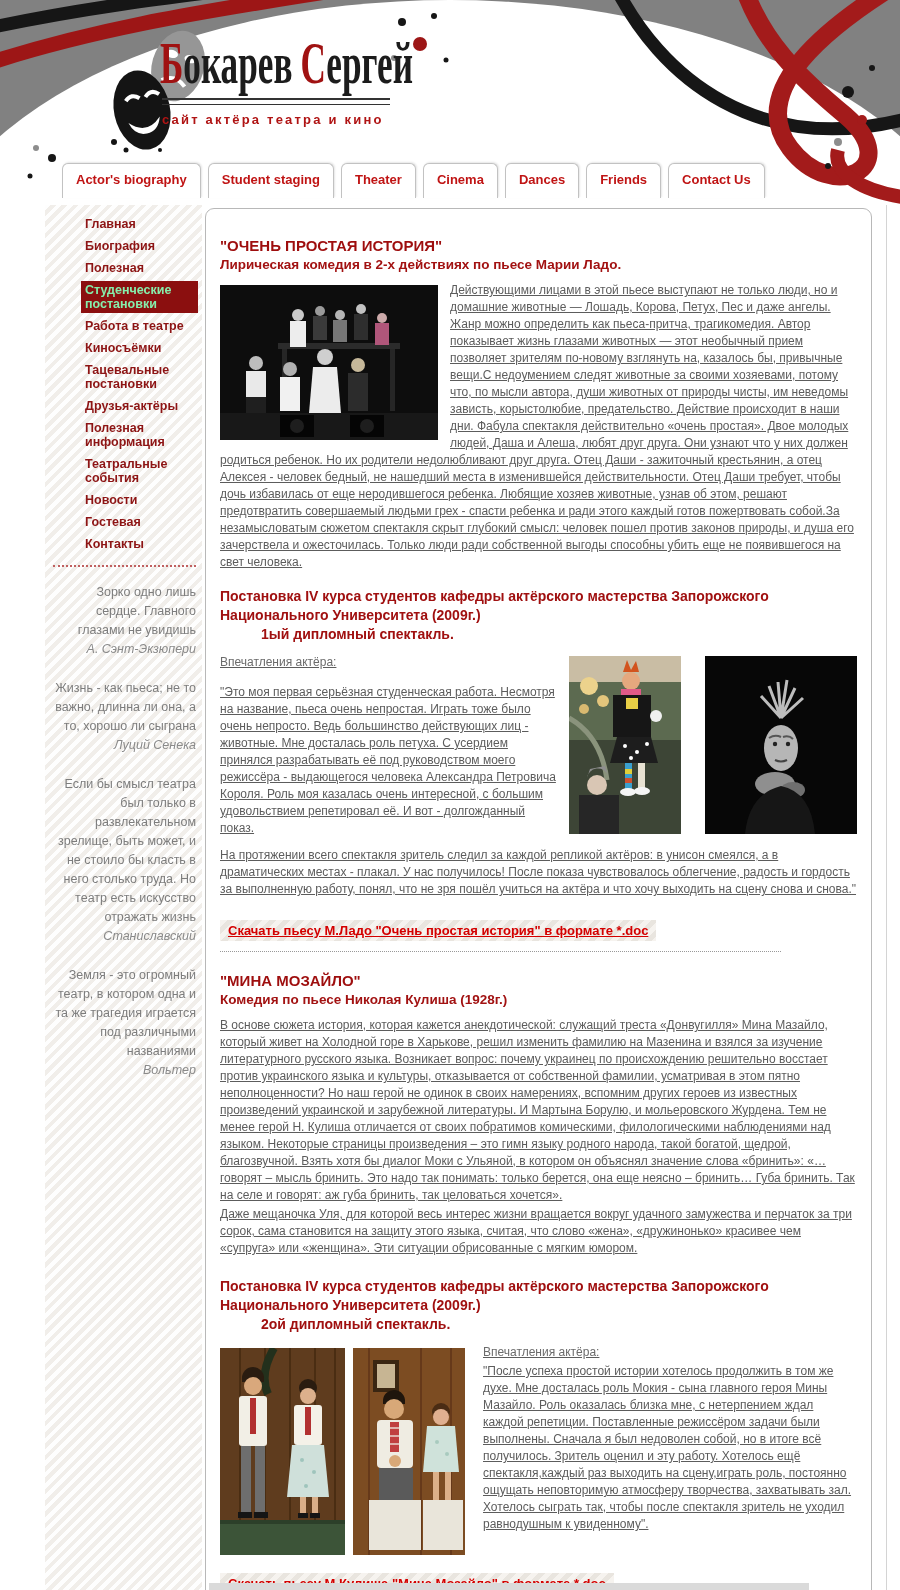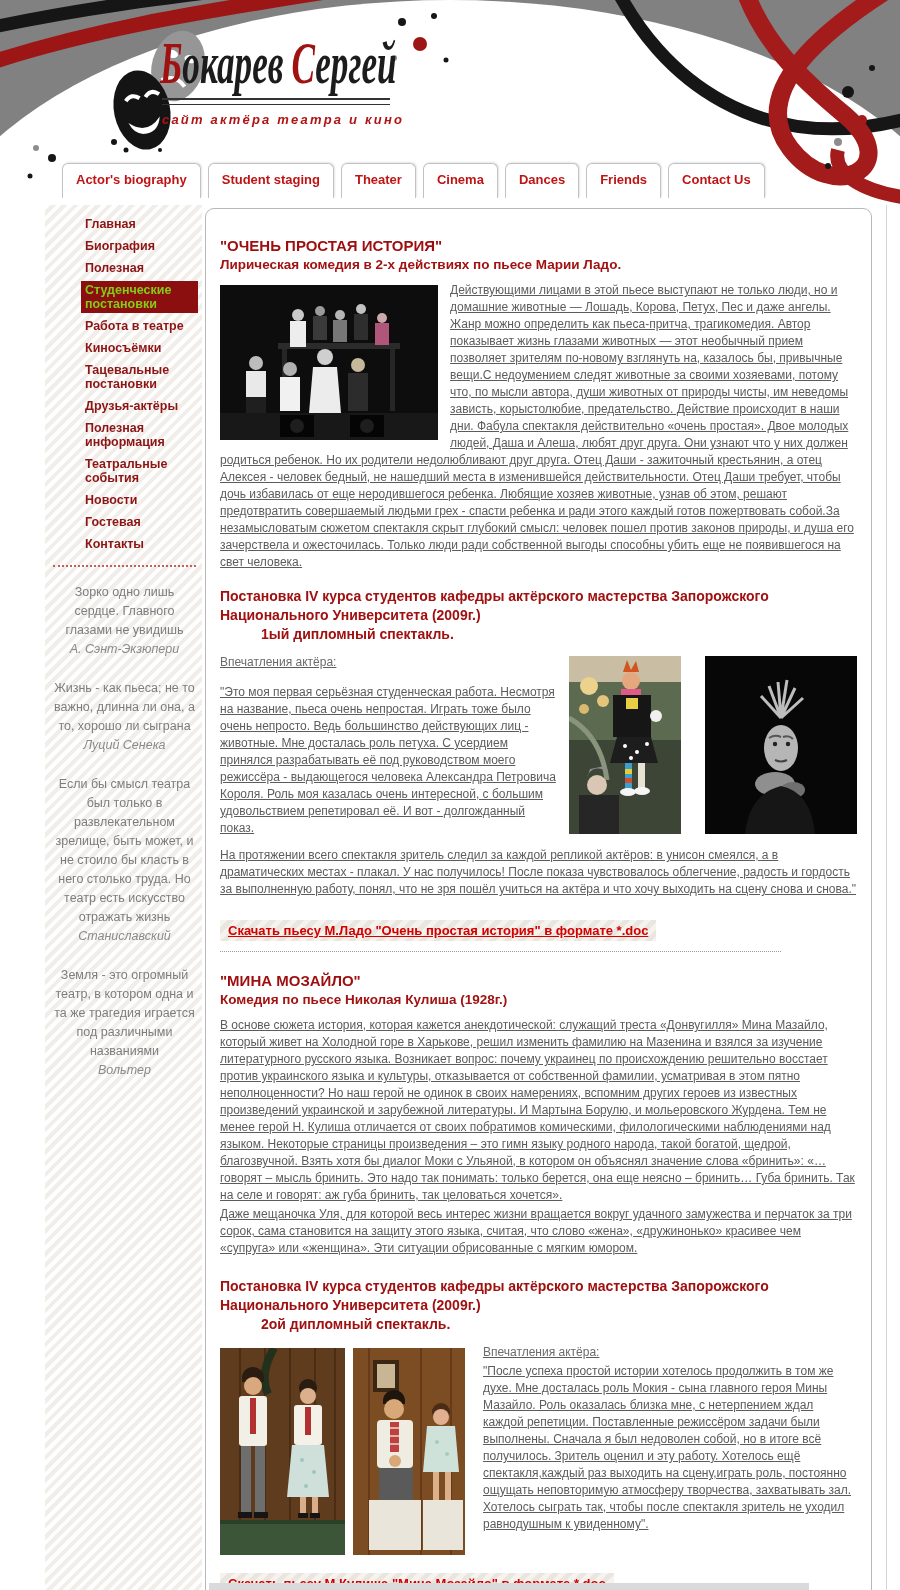--- a/index.html
+++ b/index.html
@@ -1,21 +1,21 @@
 <!DOCTYPE html>
 <html><head>
 <meta charset="utf-8">
 <style>
   html,body{margin:0;padding:0;}
   body{
     width:900px;height:1590px;position:relative;overflow:hidden;
     background:#fff;font-family:"Liberation Sans",sans-serif;
   }
   
-  .header{position:absolute;top:0;left:0;width:817px;height:205px;z-index:1;font-style:italic;}
+  .header{position:absolute;top:0;left:0;width:817px;height:205px;z-index:1;}
   .logo{position:absolute;left:160px;top:34px;z-index:3;cursor:pointer;}
   .logo-title{
     font-family:"Liberation Serif",serif;font-weight:700;font-size:44px;line-height:44px;
     color:#1c1c1c;white-space:nowrap;transform:scale(0.80,1.35);transform-origin:left top;
   }
   .logo-word{display:inline-block;margin-right:10px;}
   .logo-word::first-letter{color:#a01212;}
   .logo-underline{margin:20px 0 0 2px;width:228px;height:4px;border-top:2px solid #333;border-bottom:1px solid #333;}
   .logo-subtitle{margin:7px 0 0 2px;font-size:13px;font-weight:700;color:#b01414;letter-spacing:2.2px;}
   .masks{position:absolute;left:100px;top:14px;z-index:2;}
@@ -26,23 +26,23 @@
     padding:8px 13px 11px;font-size:13px;font-weight:700;color:#c01414;
     box-shadow:1px -1px 2px rgba(0,0,0,0.10);cursor:pointer;white-space:nowrap;text-align:center;
   }
   
   .sidebar{
     position:absolute;left:45px;top:205px;width:157px;height:1385px;box-sizing:border-box;
     padding:10px 4px 0 6px;
     background:repeating-linear-gradient(135deg,#fefefe 0 4px,#f1eeea 4px 8px);
   }
   .side-item{font-size:12.5px;font-weight:700;color:#8d1414;padding:2px 4px;margin-bottom:4px;cursor:pointer;margin-left:30px;}
-  .side-item.active{background:#8b0f0f;color:#84cc16;}
+  .side-item.active{background:#8b0f0f;color:#86efac;}
   .side-sep{border-top:2px dotted #c06060;margin:12px 2px 16px;}
-  .quote{text-align:center;color:#7d7d7d;font-size:12.5px;line-height:19px;margin-bottom:20px;padding:0 2px;}
+  .quote{text-align:right;color:#7d7d7d;font-size:12.5px;line-height:19px;margin-bottom:20px;padding:0 2px;}
   .q-author{font-style:italic;color:#8a8a8a;}
   
   .main-box{
     position:absolute;left:205px;top:208px;width:667px;min-height:1380px;box-sizing:border-box;
     background:#fff;border:1px solid #b8b8b8;border-radius:9px;padding:6px 14px 12px;z-index:2;
   }
   .right-line{position:absolute;left:886px;top:205px;width:1px;height:1385px;background:#d4d4d4;}
   .play-title{margin-top:22px;font-size:15px;color:#9e0e0e;font-weight:700;}
   .play-subtitle{font-size:13.5px;color:#a21212;font-weight:700;margin-top:3px;}
   .body-text{font-size:12px;line-height:17px;color:#5c5c5c;text-decoration:underline;}

